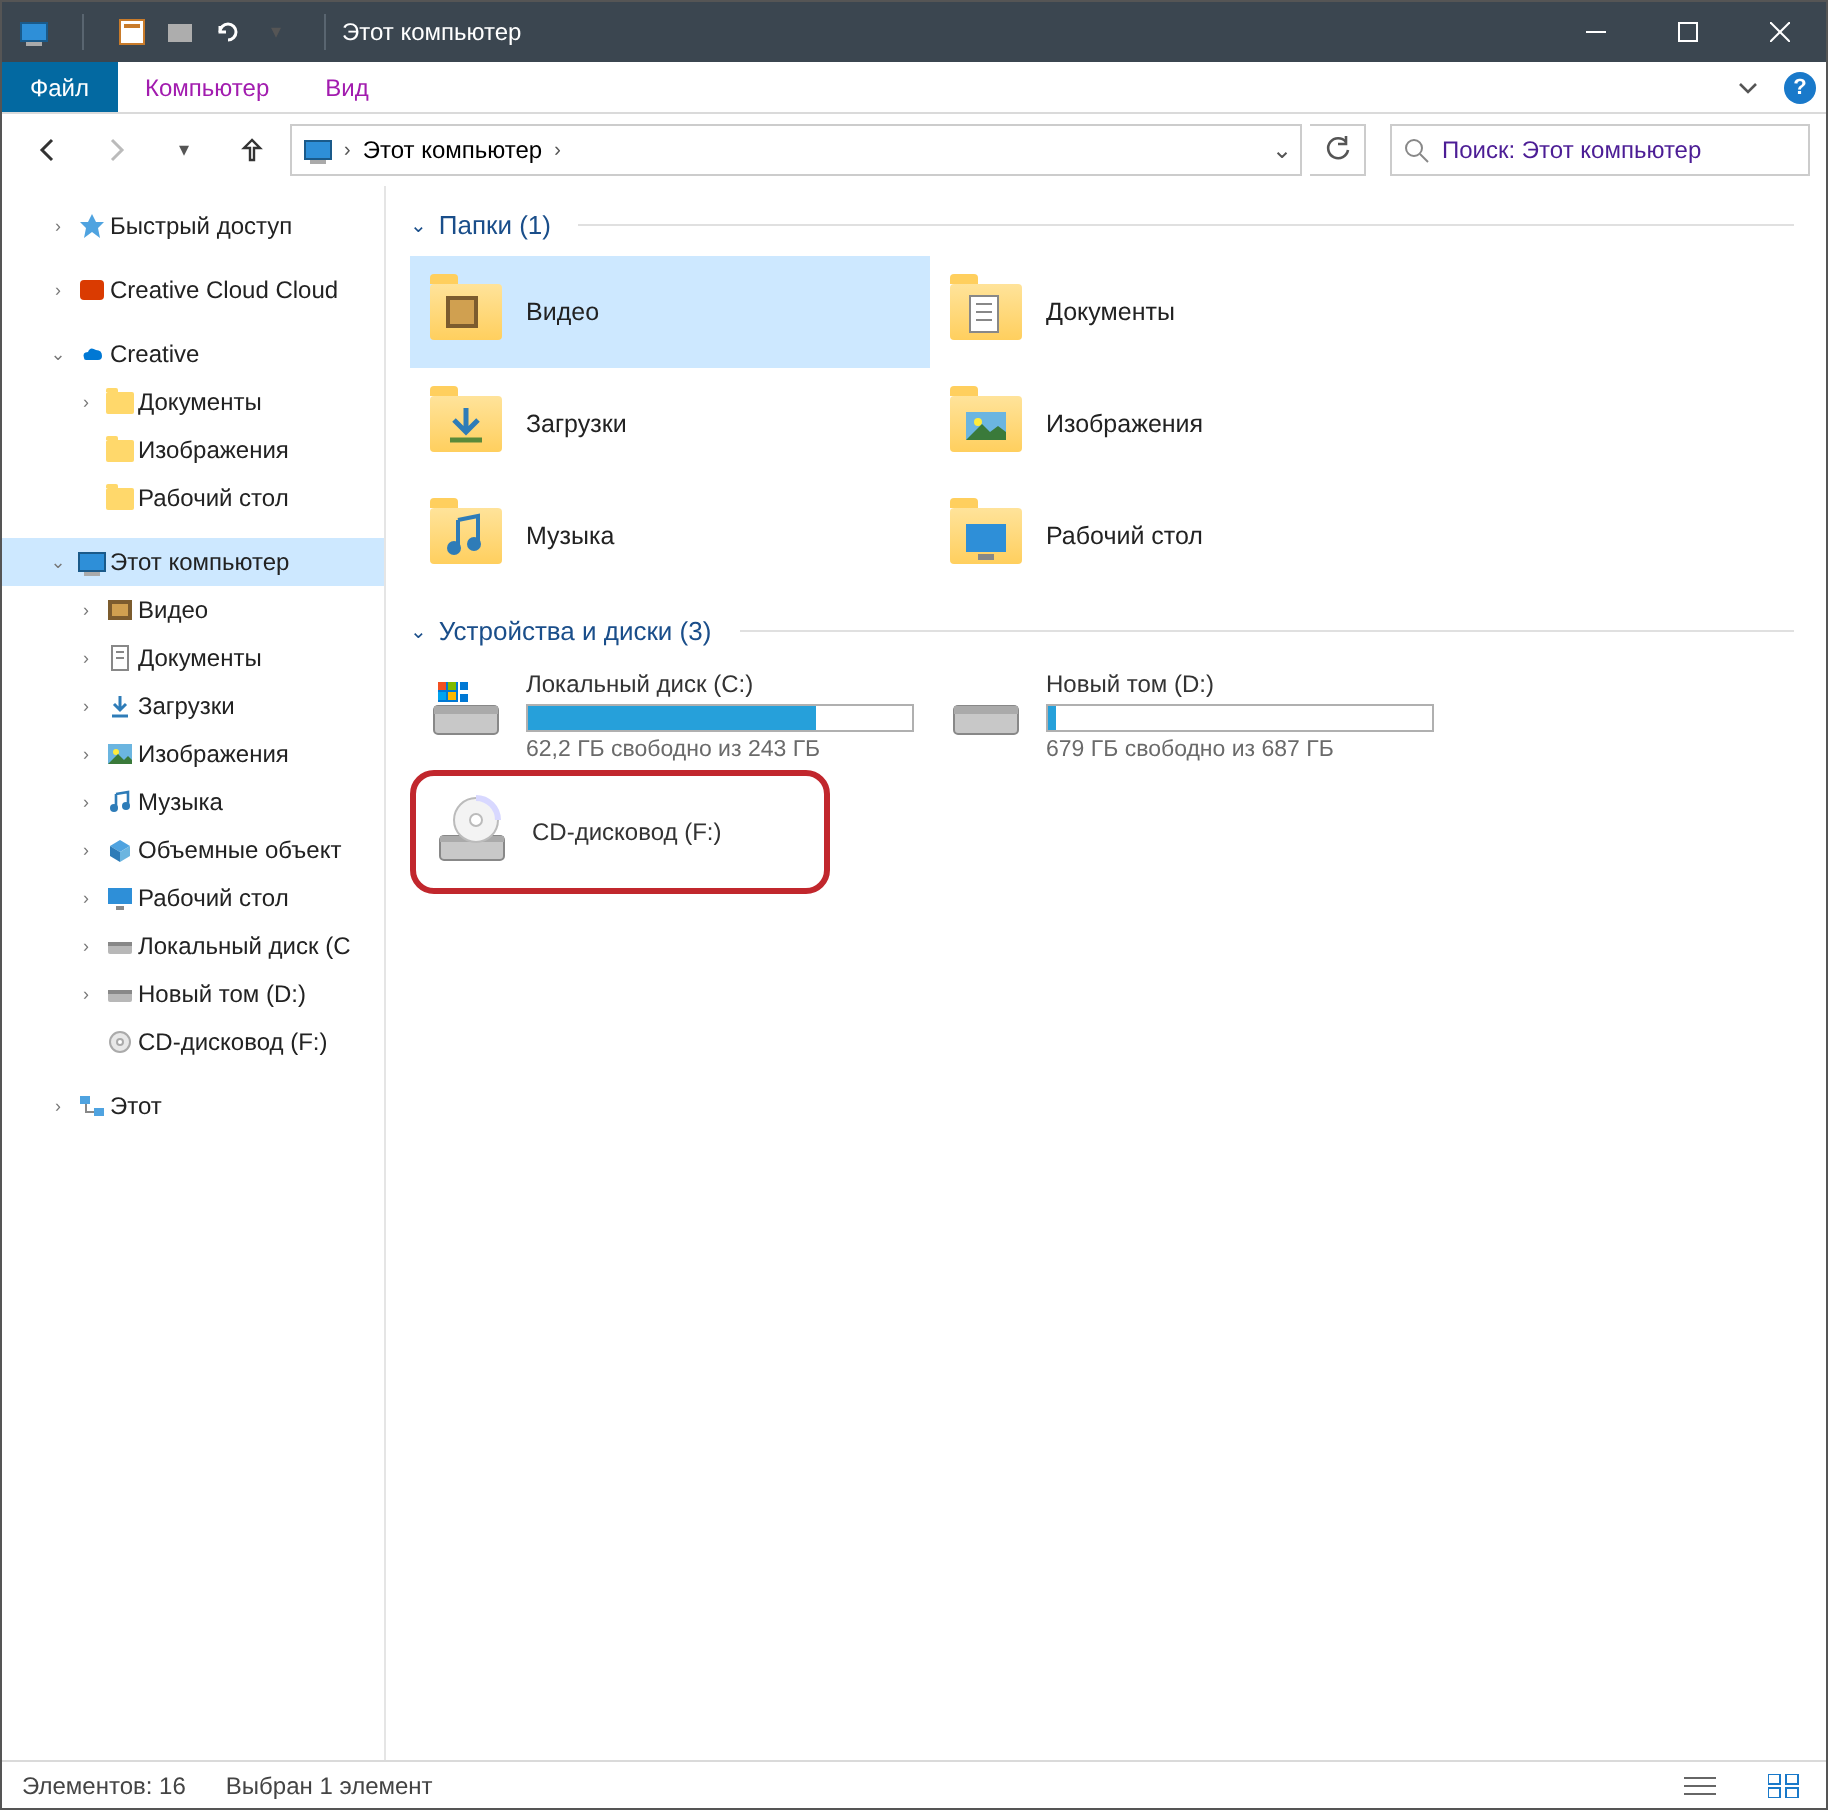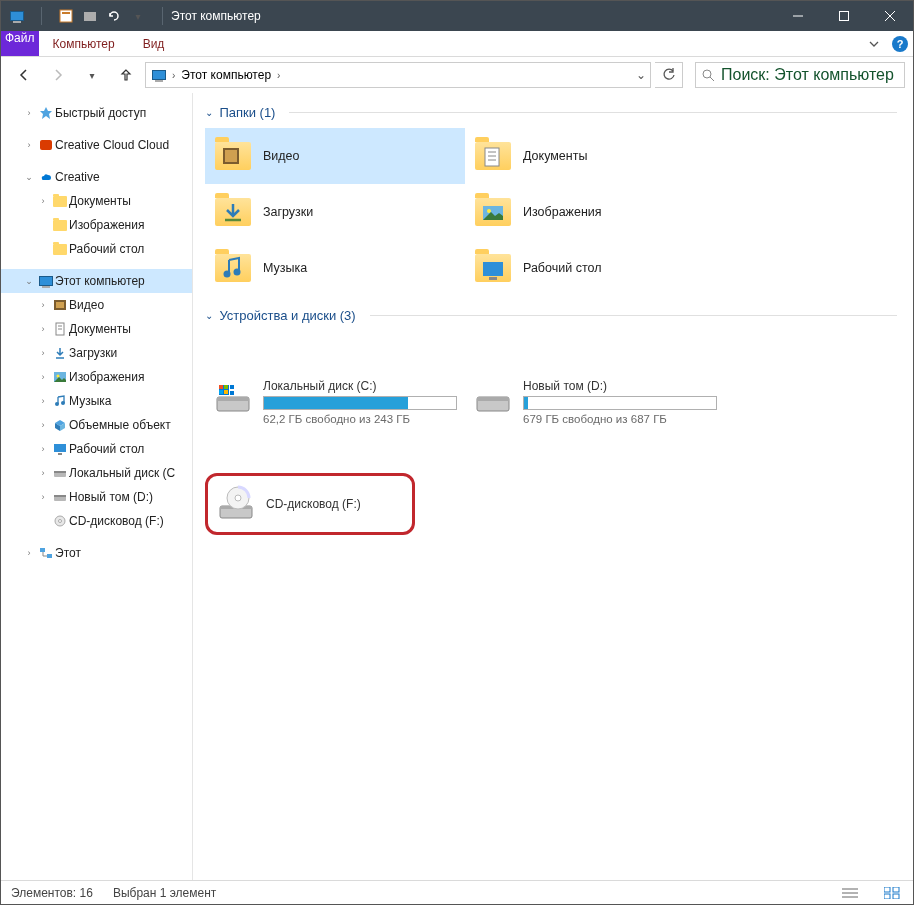--- a/index.html
+++ b/index.html
@@ -5,52 +5,52 @@
 * { box-sizing: border-box; margin: 0; padding: 0; font-family: "Segoe UI", Tahoma, sans-serif; }
 body { background: #fff; width: 914px; height: 905px; overflow: hidden; border: 1px solid #555;}
 .titlebar { height: 30px; background: #3b4650; display: flex; align-items: center; color: #fff; font-size: 12px; }
 .qat { display: flex; padding-left: 8px; gap: 8px; align-items: center; }
 .qat-icon { width: 16px; height: 16px; display:flex; align-items:center; justify-content:center; }
 .title-sep { width: 1px; height: 18px; background: #596570; margin: 0 8px; }
 .title-text-wrap { display: flex; align-items: center; gap: 6px; flex: 1; }
 .wnd-btns { display: flex; }
 .wnd-btn { width: 46px; height: 30px; display:flex; align-items:center; justify-content:center; color:#fff; }
 .ribbon { height: 26px; background: #fff; display:flex; align-items:center; border-bottom: 1px solid #dadada; font-size: 12px; }
-.file-tab { background: #6d28d9; color:#fff; height: 100%; display:flex; padding: 0 4px; }
-.rib-tab { padding: 0 14px; color:#7f1d1d; height:100%; display:flex; align-items:center; }
+.file-tab { background: #0369a1; color:#fff; height: 100%; display:flex; align-items:center; padding: 0 14px; }
+.rib-tab { padding: 0 14px; color:#a21caf; height:100%; display:flex; align-items:center; }
 .rib-spacer { flex:1; }
 .expand-btn { width: 26px; height:26px; display:flex; align-items:center; justify-content:center; color:#555;}
 .help-btn { width:26px; height:26px; display:flex; align-items:center; justify-content:center; }
 .help-circle { width:16px; height:16px; border-radius:50%; background:#1979ca; color:#fff; font-size:11px; font-weight:bold; display:flex; align-items:center; justify-content:center;}
 .addrbar { height: 36px; display:flex; align-items:center; padding: 0 8px; gap:4px; }
 .nav-btn { width:30px; height:30px; display:flex; align-items:center; justify-content:center; color:#555; font-size:16px;}
 .nav-btn.disabled { color: #bbb; }
 .chev-sm { color:#555; font-size:10px;}
 .addr-box { flex:1; height:26px; border:1px solid #ccc; display:flex; align-items:center; padding:0 4px; gap:4px; font-size:12px;}
 .addr-seg { display:flex; align-items:center; gap:4px; padding:0 2px;}
 .addrdrop { color:#555; }
 .refresh-box { width:28px; height:26px; border:1px solid #ccc; border-left:none; display:flex; align-items:center; justify-content:center; color:#555;}
-.search-box { width:210px; height:26px; border:1px solid #ccc; margin-left:8px; display:flex; align-items:center; padding:0 6px; gap:6px; color:#14532d; font-size:16px;}
+.search-box { width:210px; height:26px; border:1px solid #ccc; margin-left:8px; display:flex; align-items:center; padding:0 6px; gap:6px; color:#4c1d95; font-size:12px;}
 .body-area { display:flex; height: calc(905px - 30px - 26px - 36px - 24px - 2px); }
 .sidebar { width: 192px; border-right:1px solid #e5e5e5; padding: 8px 0; overflow:hidden;}
 .tree-row { display:flex; align-items:center; height:24px; font-size:12px; color:#222; white-space:nowrap;}
 .tree-row.selected { background:#cde8ff; }
 .chevcol { width:16px; display:flex; justify-content:center; color:#777; font-size:9px;}
 .treeicon { width:18px; display:flex; justify-content:center; }
 .indent-1 { padding-left: 20px; }
 .indent-2 { padding-left: 34px; }
 .main { flex:1; overflow:auto; padding: 0 0 0 12px;}
 .group-header { display:flex; align-items:center; gap:6px; padding: 12px 0 8px 0; color:#1a4e8a; font-size:13px;}
 .group-header .chev { color:#1a4e8a; font-size:10px;}
 .group-line { flex:1; height:1px; background:#e0e0e0; margin-left:8px; margin-right: 16px;}
 .folder-grid { display:flex; flex-wrap:wrap; }
 .folder-item { width: 260px; height: 56px; display:flex; align-items:center; padding:0 8px; gap:10px; font-size:12.5px; color:#222;}
 .folder-item.selected { background:#cde8ff; }
 .folder-big-icon { width:40px; height:40px; display:flex; align-items:center; justify-content:center;}
-.drive-item { width: 260px; display:flex; padding: 4px 8px; gap:10px;margin-top:44px; }
+.drive-item { width: 260px; display:flex; padding: 4px 8px; gap:10px; }
 .highlight-box { border: 3px solid #c1272d; border-radius: 12px; }
 .drive-icon { width:40px; height:40px; display:flex; align-items:center; justify-content:center;}
 .drive-info { flex:1; display:flex; flex-direction:column; gap:3px; font-size:12px; color:#333;}
 .usage-bar { height:14px; border:1px solid #b0b0b0; background:#fff; position:relative;}
 .usage-fill { position:absolute; left:0; top:0; bottom:0; background:#26a0da;}
 .usage-fill.green { background:#26a0da;}
 .drive-sub { color:#6a6a6a; font-size:11.5px;}
 .statusbar { height:24px; border-top:1px solid #dadada; display:flex; align-items:center; font-size:12px; color:#444; padding:0 10px; gap:20px;}
 .status-spacer{flex:1;}
 .view-btn{width:22px;height:18px;display:flex;align-items:center;justify-content:center;color:#666;}

